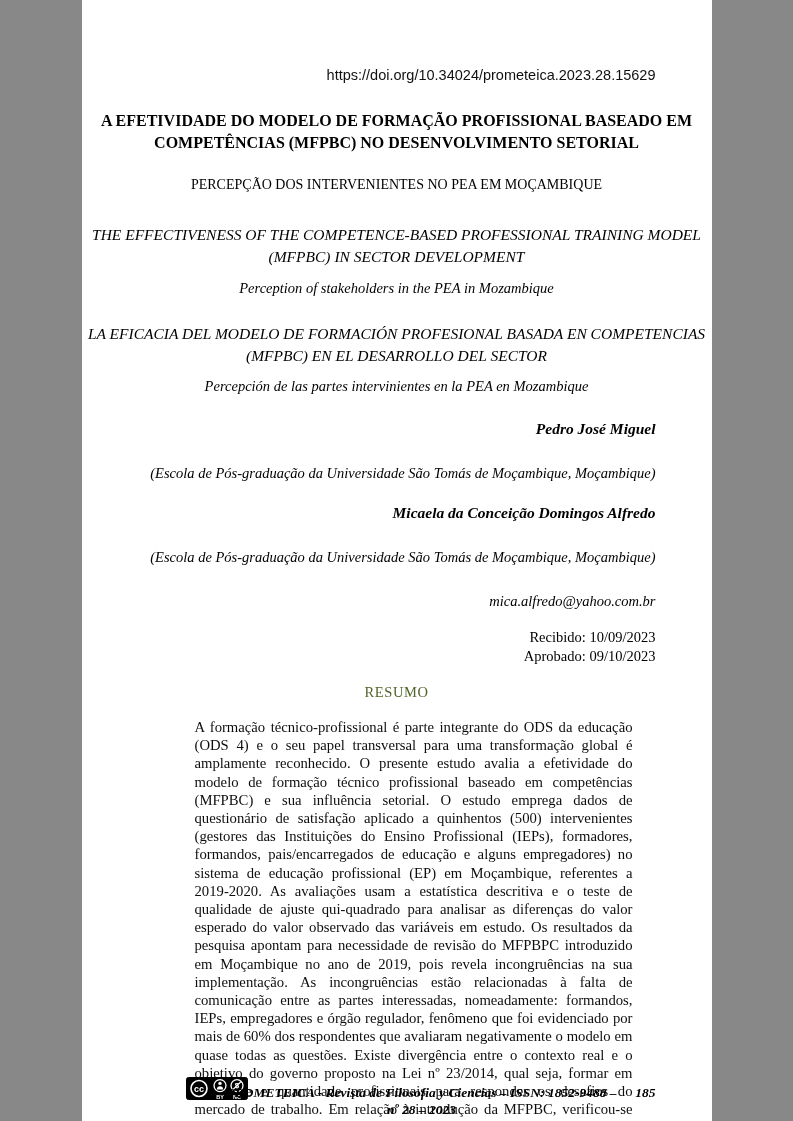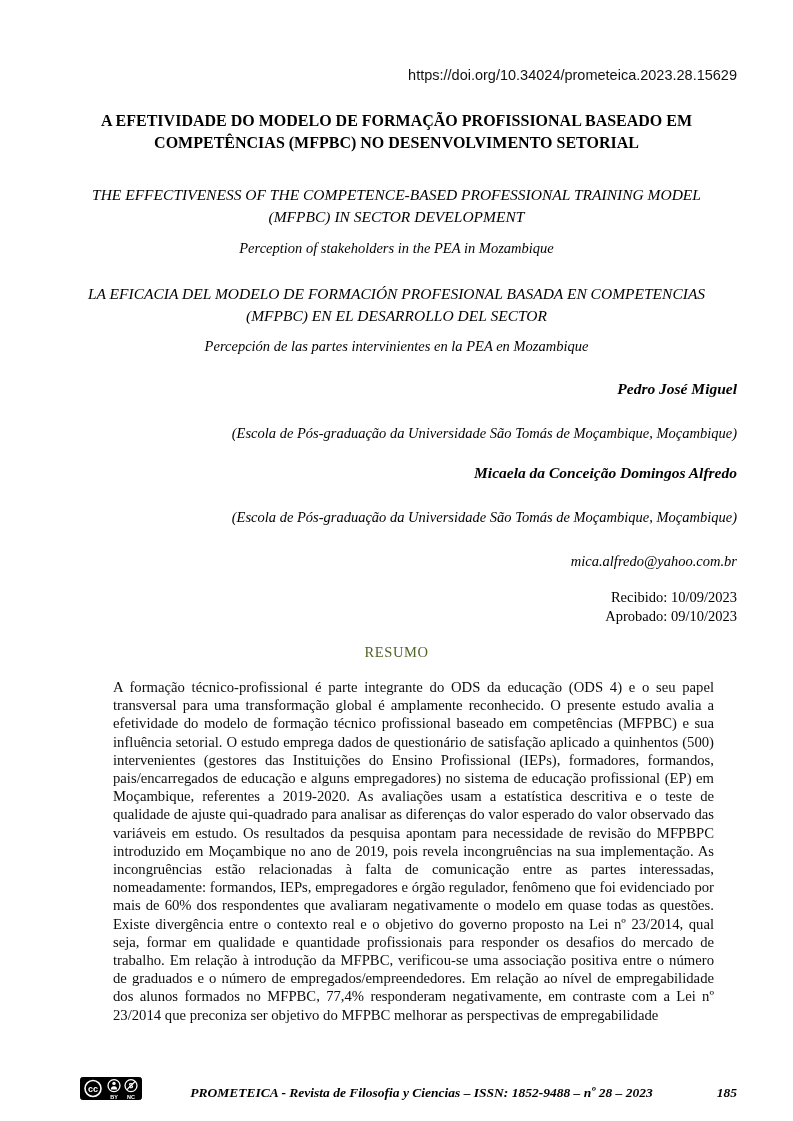--- a/index.html
+++ b/index.html
@@ -2,21 +2,21 @@
 <html><head>
 <meta charset="utf-8">
 <style>
   html, body { margin: 0; padding: 0; }
   body {
     background: #888;
     font-family: "Liberation Serif", serif;
   }
   .page {
     position: relative;
-    width: 793px;
+    width: 630px;
     height: 1121px;
     margin: 0 auto;
     background: #ffffff;
     color: #1a1a1a;
     overflow: hidden;
     box-sizing: border-box;
     padding-top: 66px;
   }
   .doi-line {
     margin: 0 56px 0 0;
@@ -112,21 +112,21 @@
   }
   .abstract-text {
     margin: 17px 79px 0 113px;
     text-align: justify;
     font-size: 14.7px;
     line-height: 18.2px;
     color: #0d0d0d;
   }
   .footer-license {
     position: absolute;
-    left: 44px;
+    left: 68px;
     top: 1077px;
     padding-left: 36px;
   }
   .footer-journal {
     position: absolute;
     left: 140px;
     right: 90px;
     top: 1084px;
     text-align: center;
     font-weight: bold;
@@ -149,20 +149,21 @@
 </style>
 </head>
 <body>
 
 <div class="page">
 
   <div class="doi-line">https://doi.org/10.34024/prometeica.2023.28.15629</div>
 
   <div class="title-pt">A EFETIVIDADE DO MODELO DE FORMAÇÃO PROFISSIONAL BASEADO EM COMPETÊNCIAS (MFPBC) NO DESENVOLVIMENTO SETORIAL</div>
 
+  <div class="subtitle-pt">PERCEPÇÃO DOS INTERVENIENTES NO PEA EM MOÇAMBIQUE</div>
 
   <div class="title-en">THE EFFECTIVENESS OF THE COMPETENCE-BASED PROFESSIONAL TRAINING MODEL (MFPBC) IN SECTOR DEVELOPMENT</div>
 
   <div class="subtitle-en">Perception of stakeholders in the PEA in Mozambique</div>
 
   <div class="title-es">LA EFICACIA DEL MODELO DE FORMACIÓN PROFESIONAL BASADA EN COMPETENCIAS (MFPBC) EN EL DESARROLLO DEL SECTOR</div>
 
   <div class="subtitle-es">Percepción de las partes intervinientes en la PEA en Mozambique</div>
 
   <div class="authors-block">

